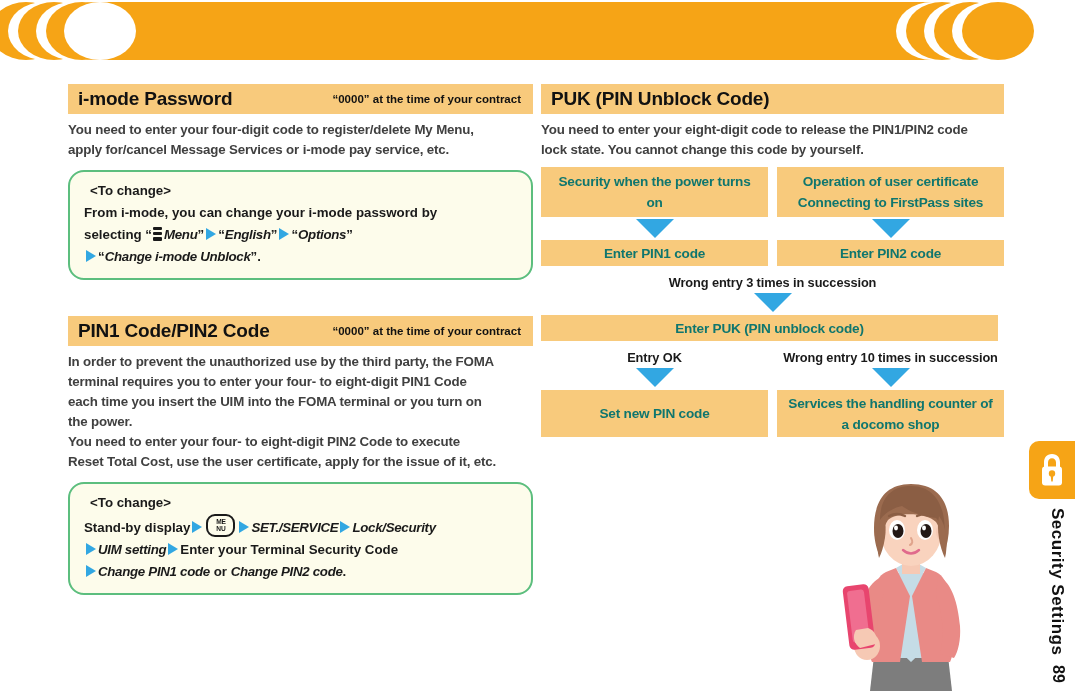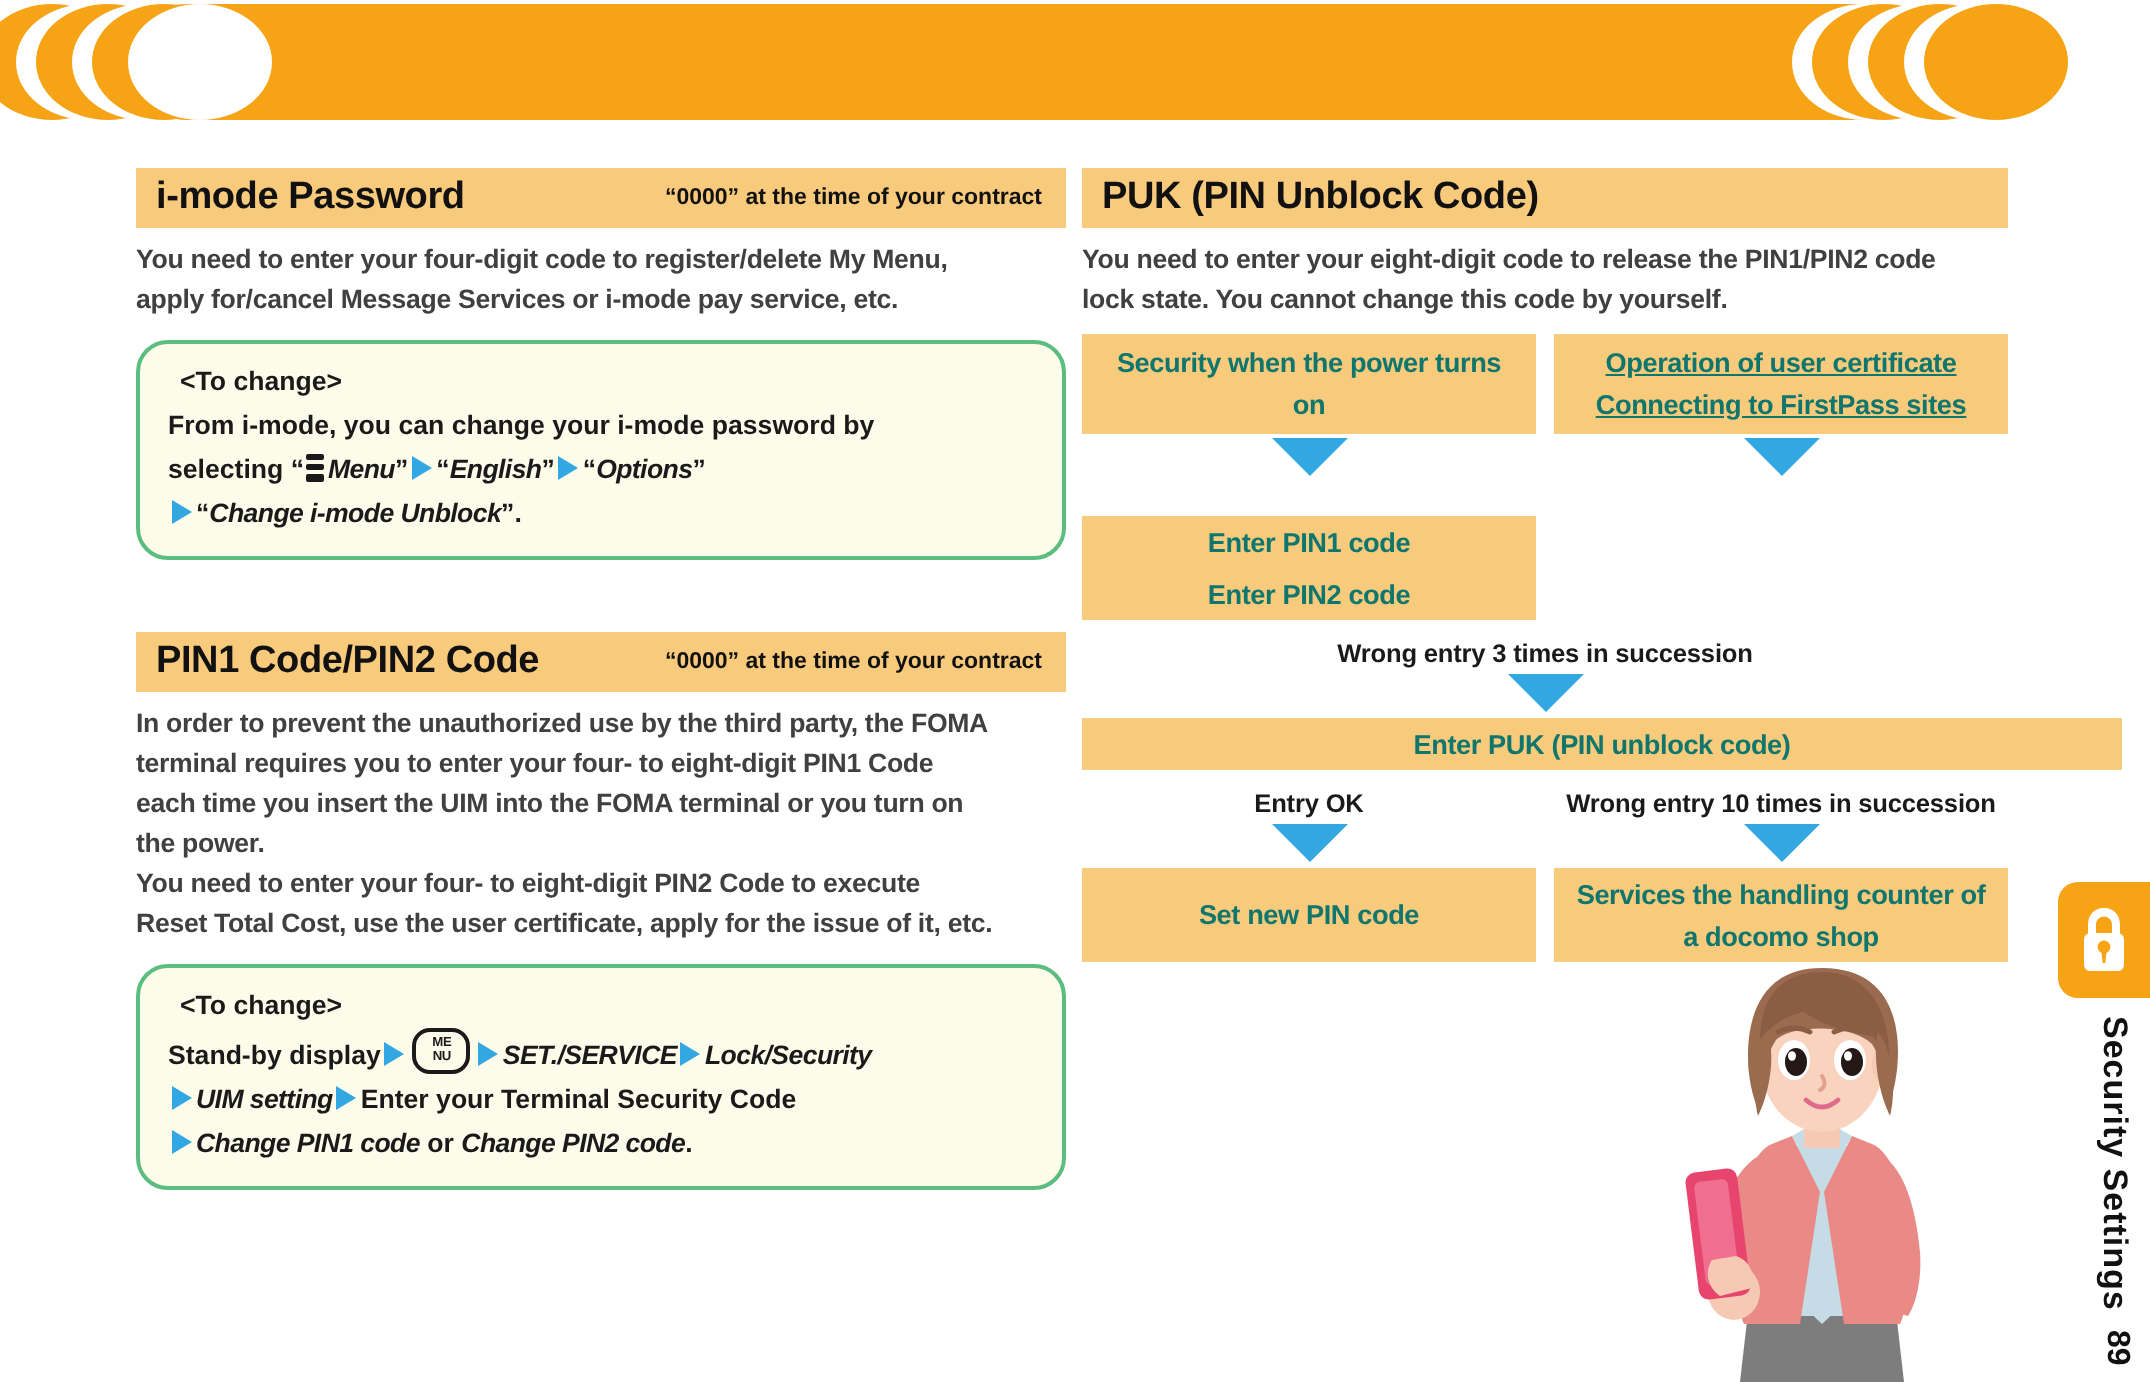--- a/index.html
+++ b/index.html
@@ -335,44 +335,44 @@
   </div>
   <div class="body-text">
     <div>You need to enter your eight-digit code to release the PIN1/PIN2 code</div>
     <div>lock state. You cannot change this code by yourself.</div>
   </div>
 
   <div class="flow">
 
     <div class="frow">
       <div class="fbox fcol" style="height:50px;padding:0 8px;">Security when the power turns on</div>
-      <div class="fbox fcol" style="height:50px;padding:0 16px;text-decoration:underline;">Operation of user certificate Connecting to FirstPass sites</div>
+      <div class="fbox fcol" style="height:50px;padding:0 16px;">Operation of user certificate Connecting to FirstPass sites</div>
     </div>
 
     <div class="frow" style="margin-top:2px;">
       <div class="fcol">
           <div class="tri-d"></div>
         </div>
       <div class="fcol">
           <div class="tri-d"></div>
         </div>
     </div>
 
-    <div class="frow" style="margin-top:20px;flex-direction:column;">
+    <div class="frow" style="margin-top:2px;">
       <div class="fbox fcol" style="height:26px;">Enter PIN1 code</div>
       <div class="fbox fcol" style="height:26px;">Enter PIN2 code</div>
     </div>
 
     <div class="caption" style="margin-top:9px;">Wrong entry 3 times in succession</div>
 
     <div style="margin-top:3px;">
         <div class="tri-d"></div>
       </div>
 
-    <div class="fbox" style="height:26px;margin-top:3px;width:520px;">Enter PUK (PIN unblock code)</div>
+    <div class="fbox" style="height:26px;margin-top:3px;width:457px;">Enter PUK (PIN unblock code)</div>
 
     <div class="frow" style="margin-top:9px;">
       <div class="fcol caption">Entry OK</div>
       <div class="fcol caption">Wrong entry 10 times in succession</div>
     </div>
 
     <div class="frow" style="margin-top:3px;">
       <div class="fcol">
           <div class="tri-d"></div>
         </div>

